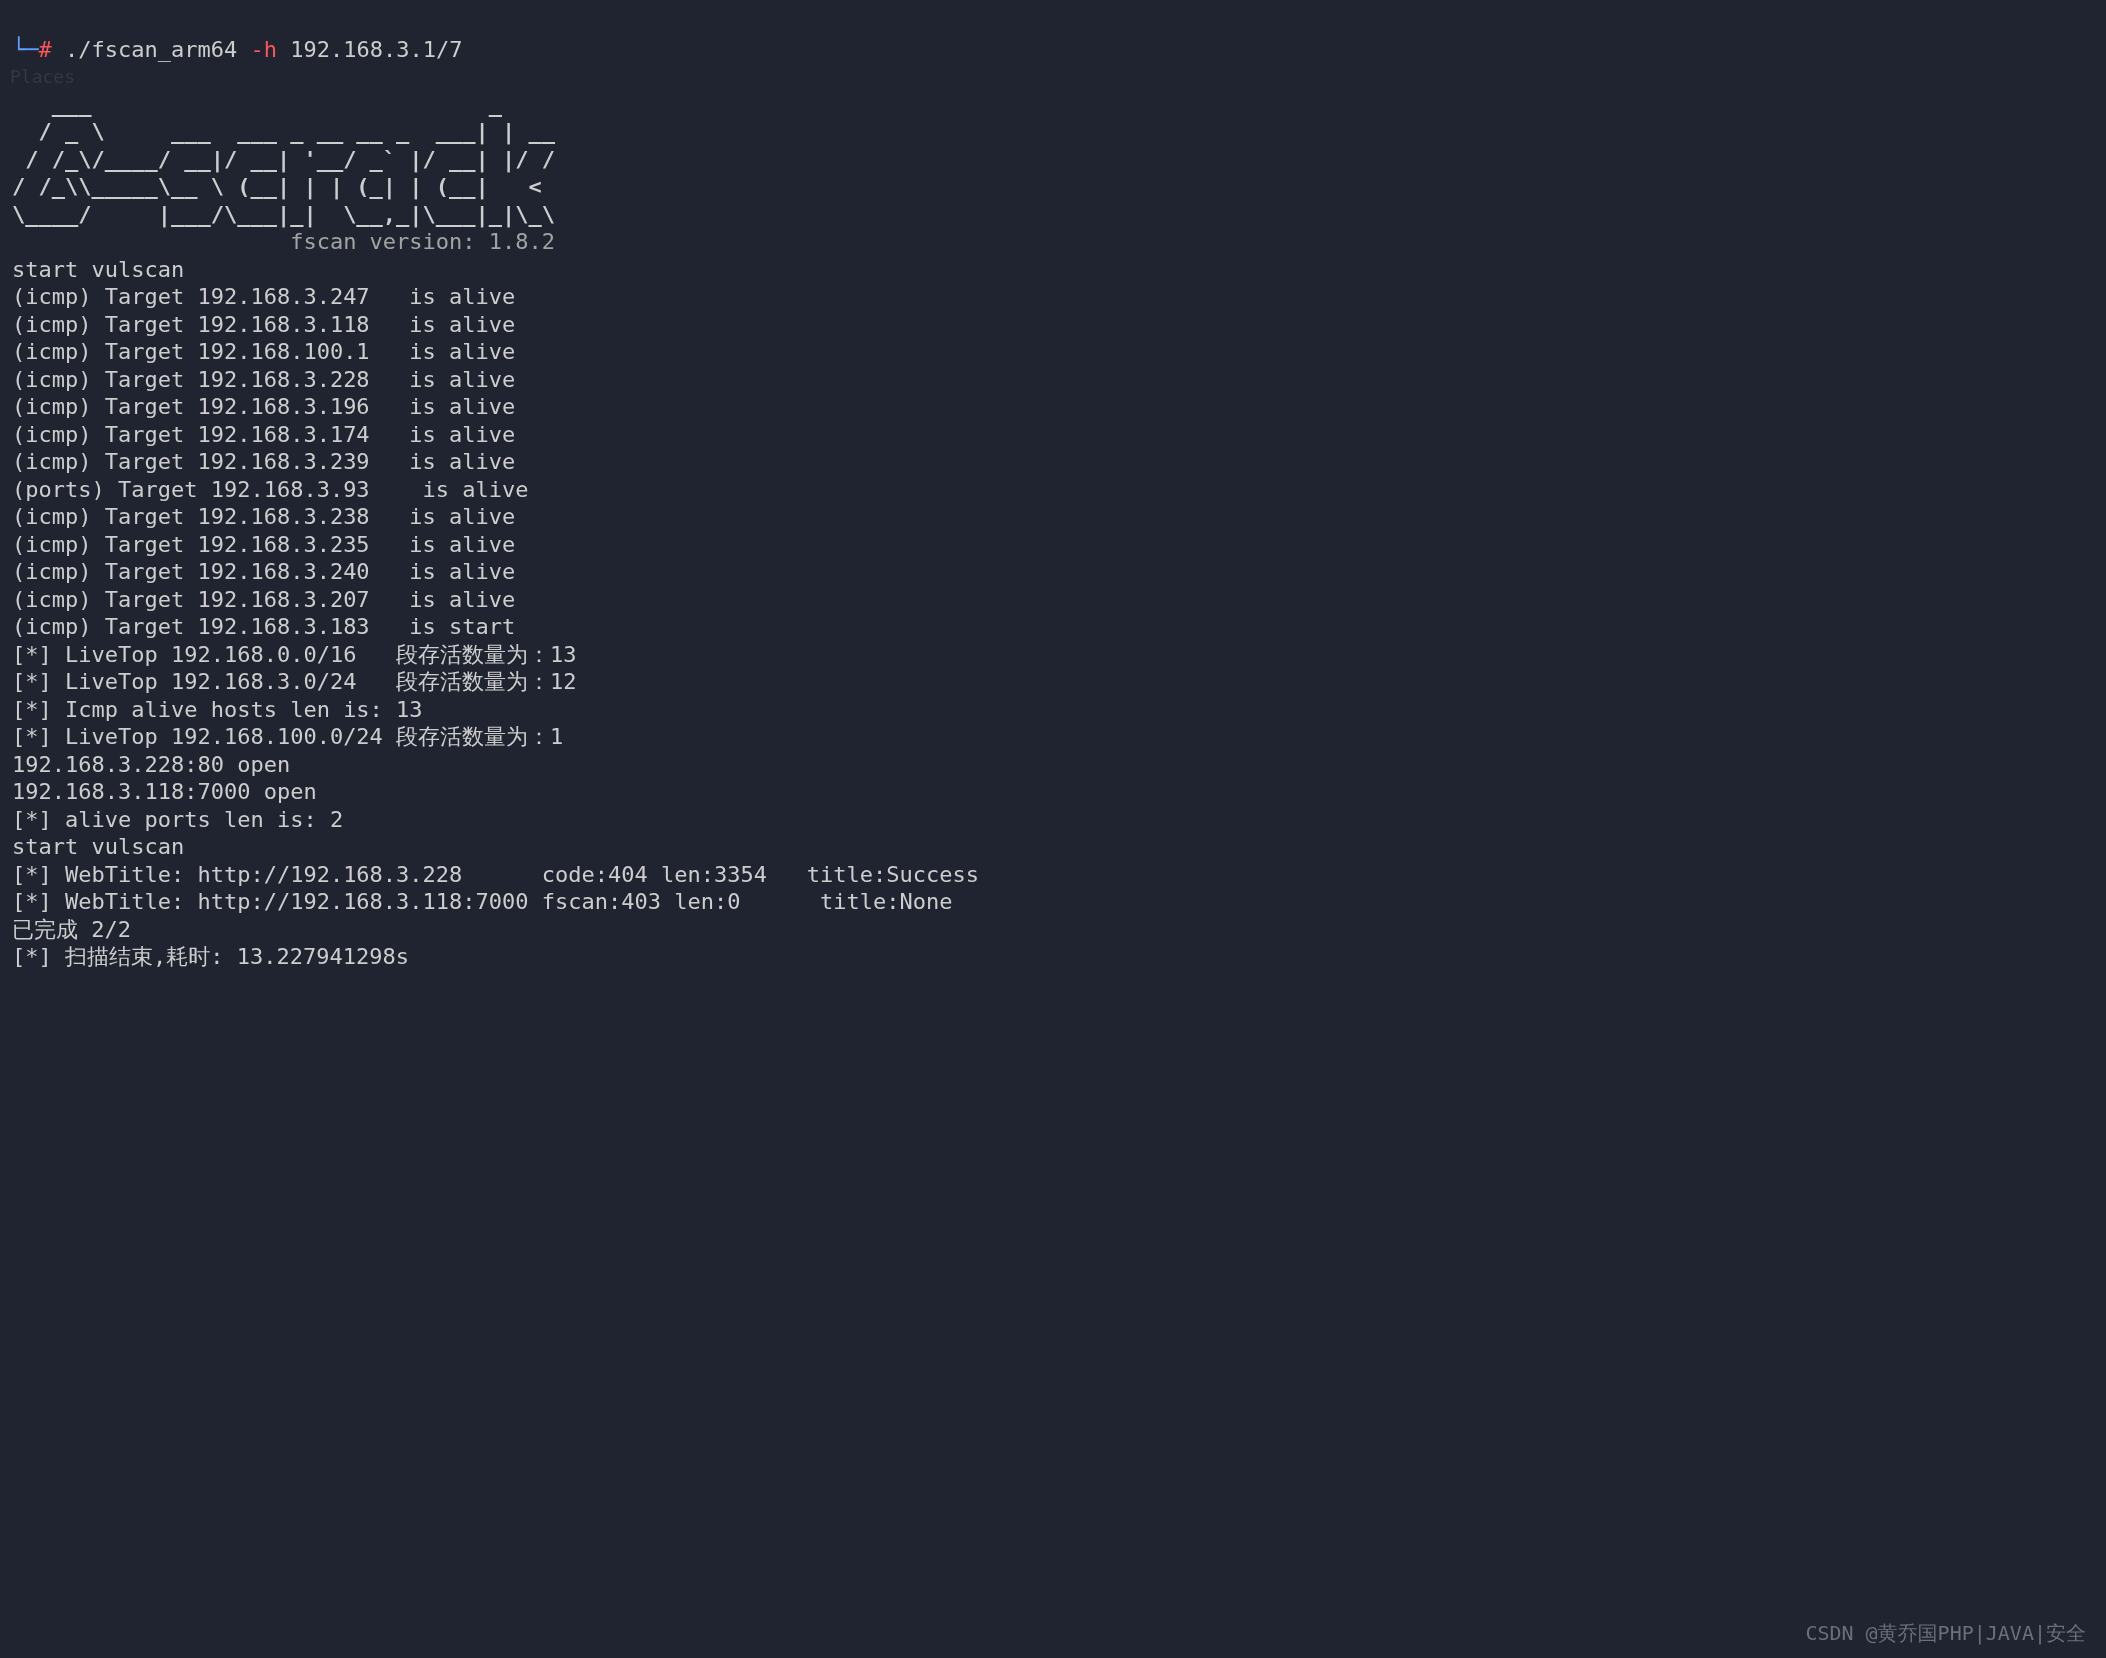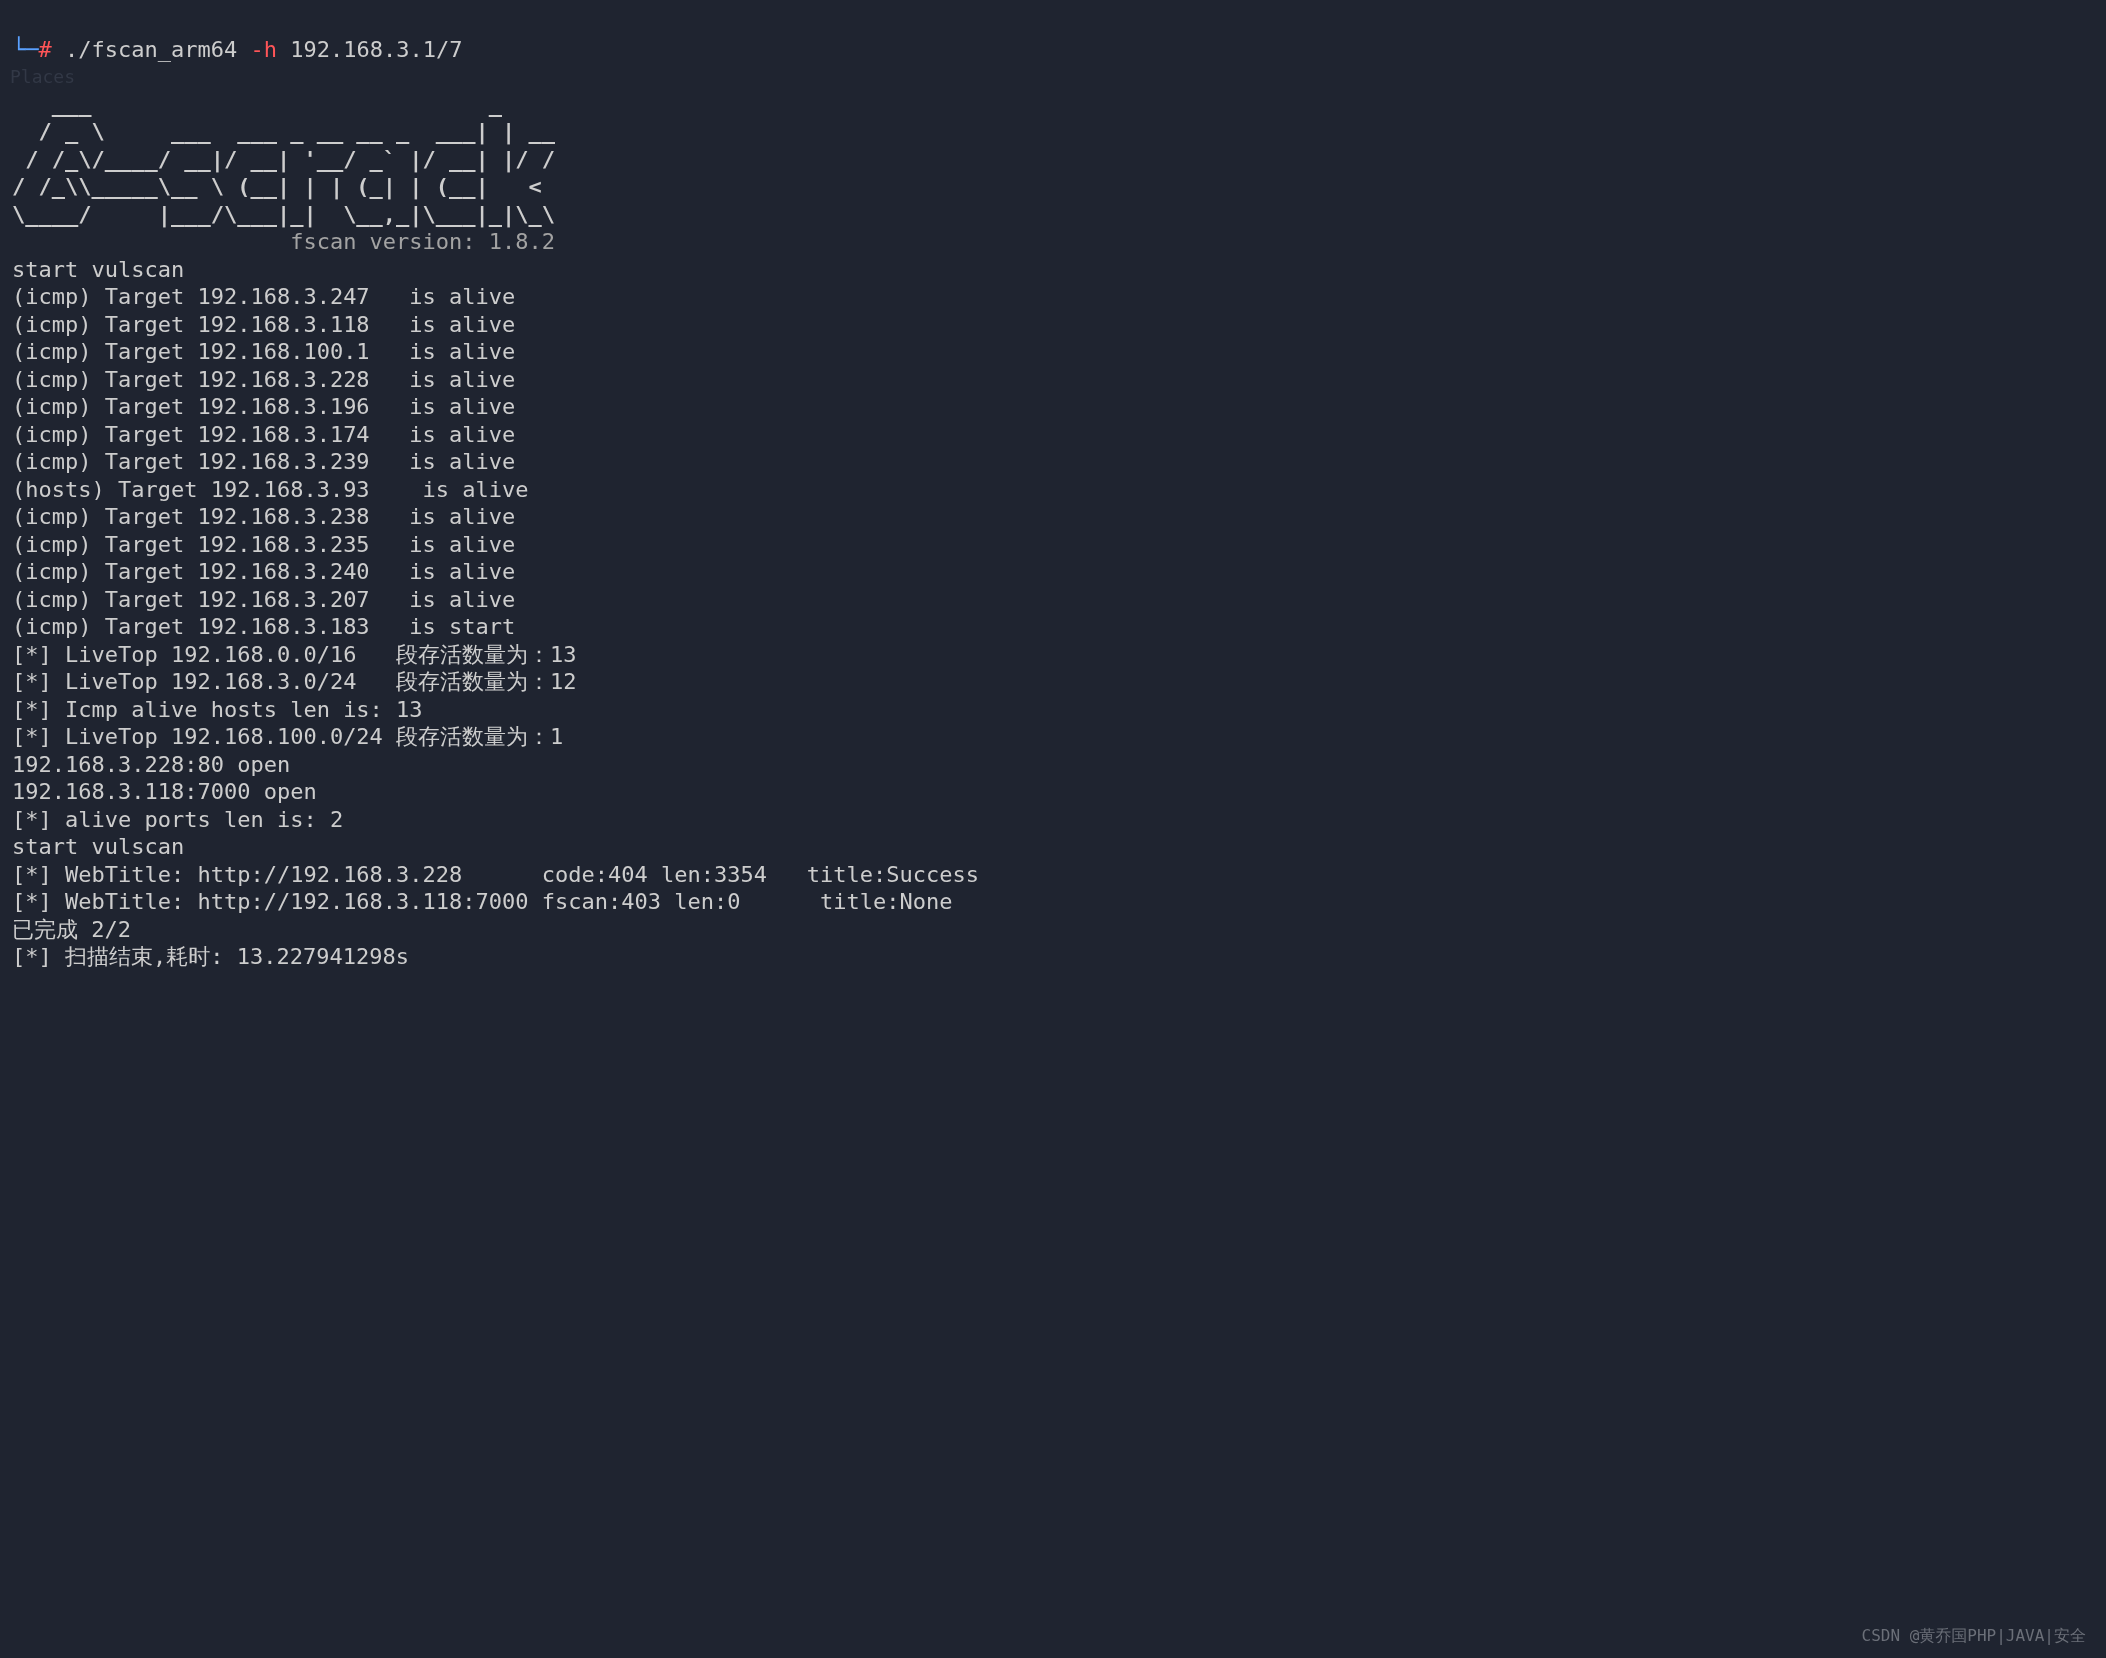--- a/index.html
+++ b/index.html
@@ -24,21 +24,21 @@
   .cmd-flag     { color: #ff5558; }
   .cmd-arg      { color: #cdcdcd; }
   .ascii-art    { color: #cdcdcd; font-weight: bold; }
   .version-line { color: #a3a3a3; }
   .out          { color: #cdcdcd; }
   .watermark {
     position: absolute;
     right: 20px;
     bottom: 12px;
     color: #6b6f78;
-    font-size: 16px;
+    font-size: 20px;
   }
   
   .ghost {
     position: absolute;
     color: #323846;
     font-size: 18px;
     pointer-events: none;
     z-index: 0;
   }
   .terminal { position: relative; z-index: 1; }
@@ -58,21 +58,21 @@
 <span class="ascii-art">\____/     |___/\___|_|  \__,_|\___|_|\_\</span>
 <span class="version-line">                     fscan version: 1.8.2</span>
 <span class="out">start vulscan</span>
 <span class="out">(icmp) Target 192.168.3.247   is alive</span>
 <span class="out">(icmp) Target 192.168.3.118   is alive</span>
 <span class="out">(icmp) Target 192.168.100.1   is alive</span>
 <span class="out">(icmp) Target 192.168.3.228   is alive</span>
 <span class="out">(icmp) Target 192.168.3.196   is alive</span>
 <span class="out">(icmp) Target 192.168.3.174   is alive</span>
 <span class="out">(icmp) Target 192.168.3.239   is alive</span>
-<span class="out">(hosts) Target 192.168.3.93    is alive</span>
+<span class="out">(ports) Target 192.168.3.93    is alive</span>
 <span class="out">(icmp) Target 192.168.3.238   is alive</span>
 <span class="out">(icmp) Target 192.168.3.235   is alive</span>
 <span class="out">(icmp) Target 192.168.3.240   is alive</span>
 <span class="out">(icmp) Target 192.168.3.207   is alive</span>
 <span class="out">(icmp) Target 192.168.3.183   is start</span>
 <span class="out">[*] LiveTop 192.168.0.0/16   段存活数量为：13</span>
 <span class="out">[*] LiveTop 192.168.3.0/24   段存活数量为：12</span>
 <span class="out">[*] Icmp alive hosts len is: 13</span>
 <span class="out">[*] LiveTop 192.168.100.0/24 段存活数量为：1</span>
 <span class="out">192.168.3.228:80 open</span>

